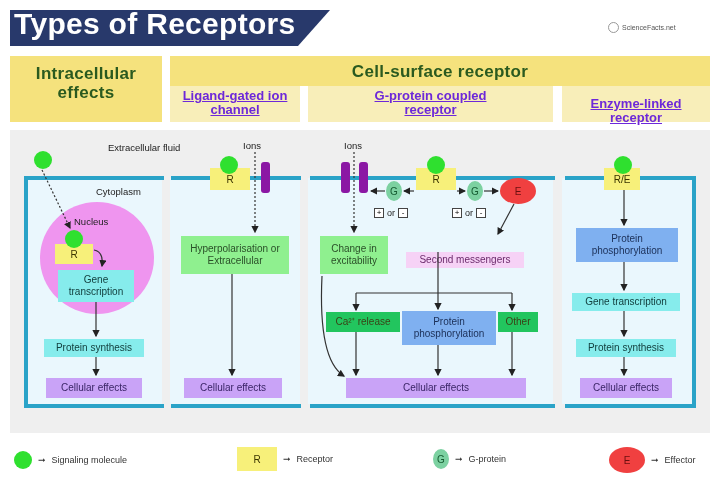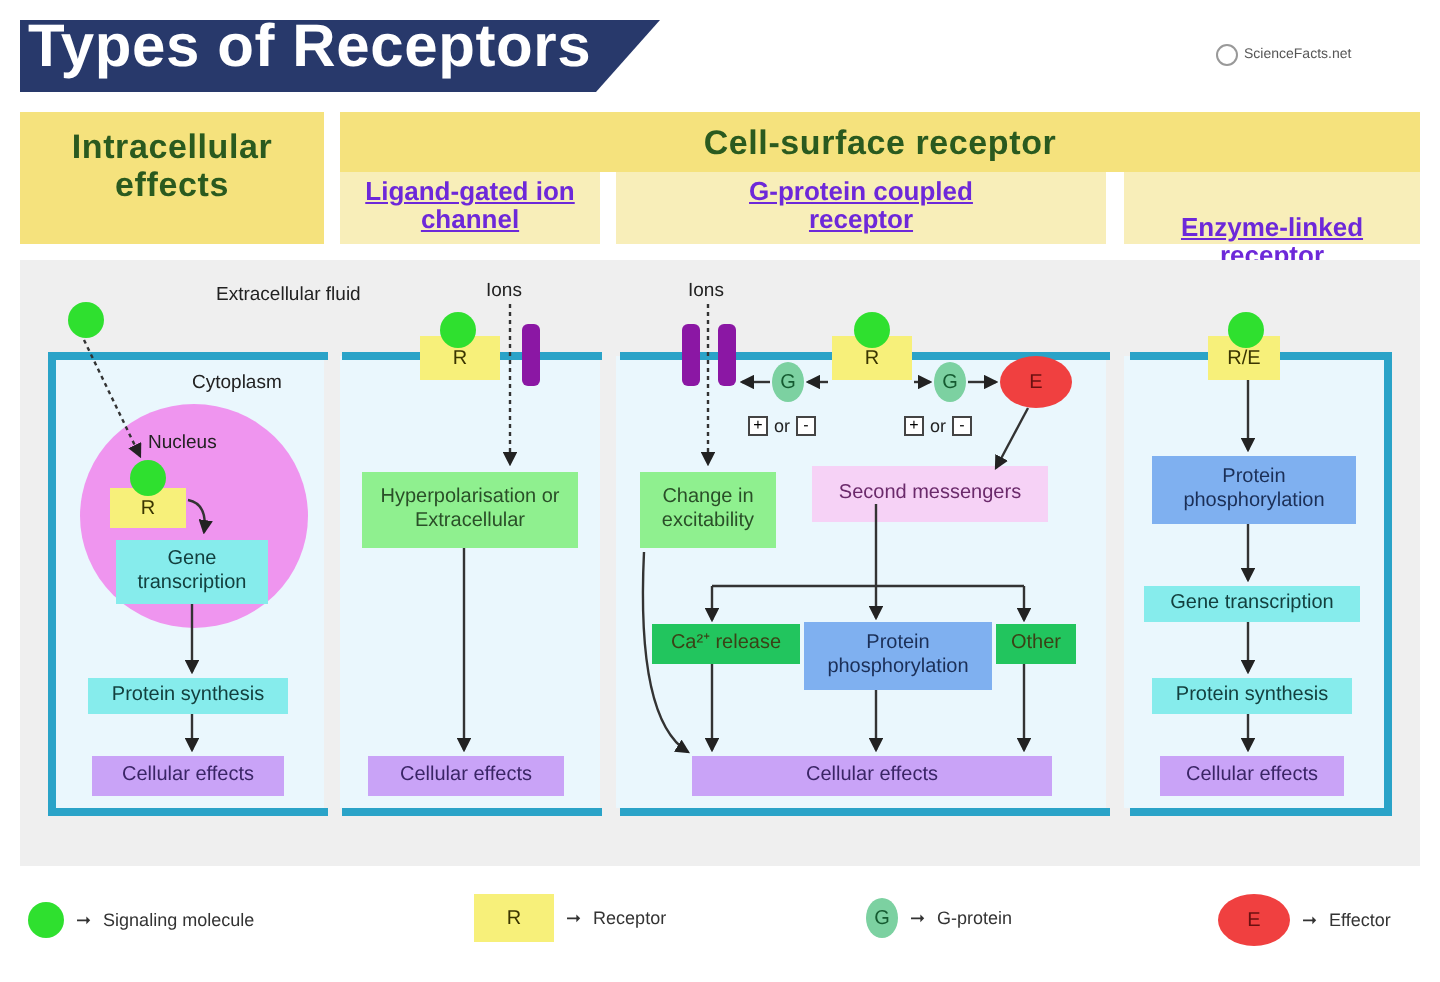--- a/index.html
+++ b/index.html
@@ -52,21 +52,21 @@
 <div class="abs hdr" style="left:170px;top:56px;width:540px;height:30px;">
   <div class="hdr-big" style="margin-top:6px;">Cell-surface receptor</div>
 </div>
 <div class="abs hdr-sub" style="left:170px;top:86px;width:130px;height:36px;">
   <div class="hdr-text" style="margin-top:3px;padding:0 4px;">Ligand-gated ion channel</div>
 </div>
 <div class="abs hdr-sub" style="left:308px;top:86px;width:245px;height:36px;">
   <div class="hdr-text" style="margin-top:3px;padding:0 50px;">G-protein coupled receptor</div>
 </div>
 <div class="abs hdr-sub" style="left:562px;top:86px;width:148px;height:36px;">
-  <div class="hdr-text" style="margin-top:21px;padding:0 12px;">Enzyme-linked receptor</div>
+  <div class="hdr-text" style="margin-top:11px;padding:0 12px;">Enzyme-linked receptor</div>
 </div>
 
 <div class="abs panel"></div>
 
 <div class="abs cell" style="left:28px;top:178px;width:134px;height:226px;"></div>
 <div class="abs cell" style="left:170px;top:178px;width:130px;height:226px;"></div>
 <div class="abs cell" style="left:308px;top:178px;width:245px;height:226px;"></div>
 <div class="abs cell" style="left:562px;top:178px;width:130px;height:226px;"></div>
 
 <div class="abs membrane" style="left:26px;top:176px;width:138px;height:4px;"></div>
@@ -127,21 +127,21 @@
   <span class="label" style="font-size:9px;">or</span>
   <span class="pm">-</span>
 </div>
 <div class="abs" style="left:452px;top:208px;display:flex;gap:3px;align-items:center;">
   <span class="pm">+</span>
   <span class="label" style="font-size:9px;">or</span>
   <span class="pm">-</span>
 </div>
 
 <div class="abs box box-green" style="left:320px;top:236px;width:68px;height:38px;">Change in excitability</div>
-<div class="abs box box-pink" style="left:406px;top:233px;width:118px;height:28px;">Second messengers</div>
+<div class="abs box box-pink" style="left:406px;top:252px;width:118px;height:16px;">Second messengers</div>
 <div class="abs box box-yellowgreen" style="left:326px;top:312px;width:74px;height:20px;">Ca²⁺ release</div>
 <div class="abs box box-blue" style="left:402px;top:311px;width:94px;height:34px;">Protein phosphorylation</div>
 <div class="abs box box-yellowgreen" style="left:498px;top:312px;width:40px;height:20px;">Other</div>
 <div class="abs box box-purple" style="left:346px;top:378px;width:180px;height:20px;">Cellular effects</div>
 
 <div class="abs receptor" style="left:604px;top:168px;width:36px;height:22px;">
   <span>R/E</span>
 </div>
 <div class="abs ligand" style="left:614px;top:156px;"></div>
 <div class="abs box box-blue" style="left:576px;top:228px;width:102px;height:34px;">Protein phosphorylation</div>

